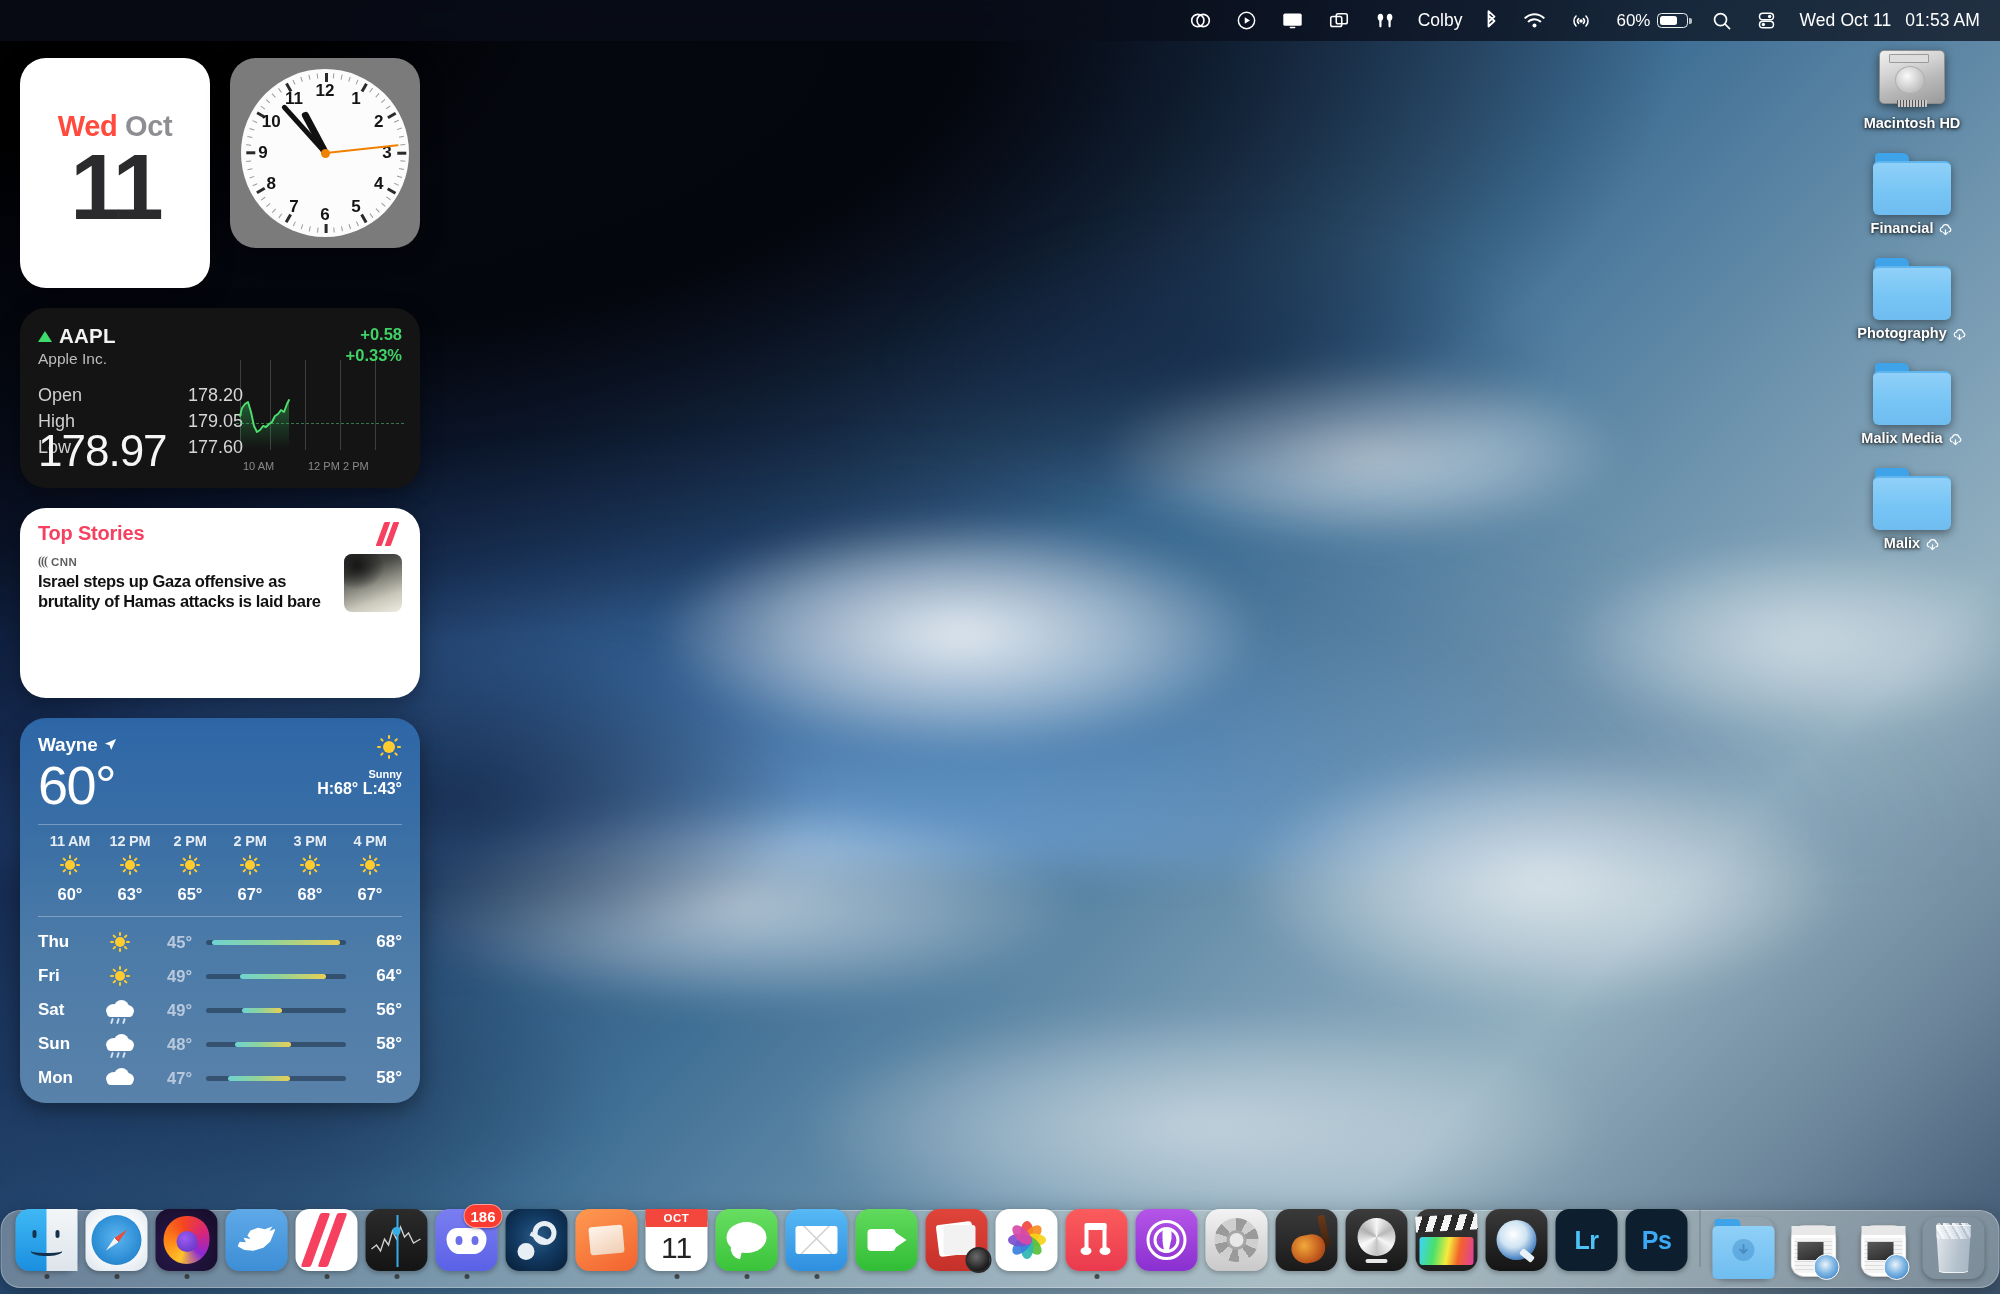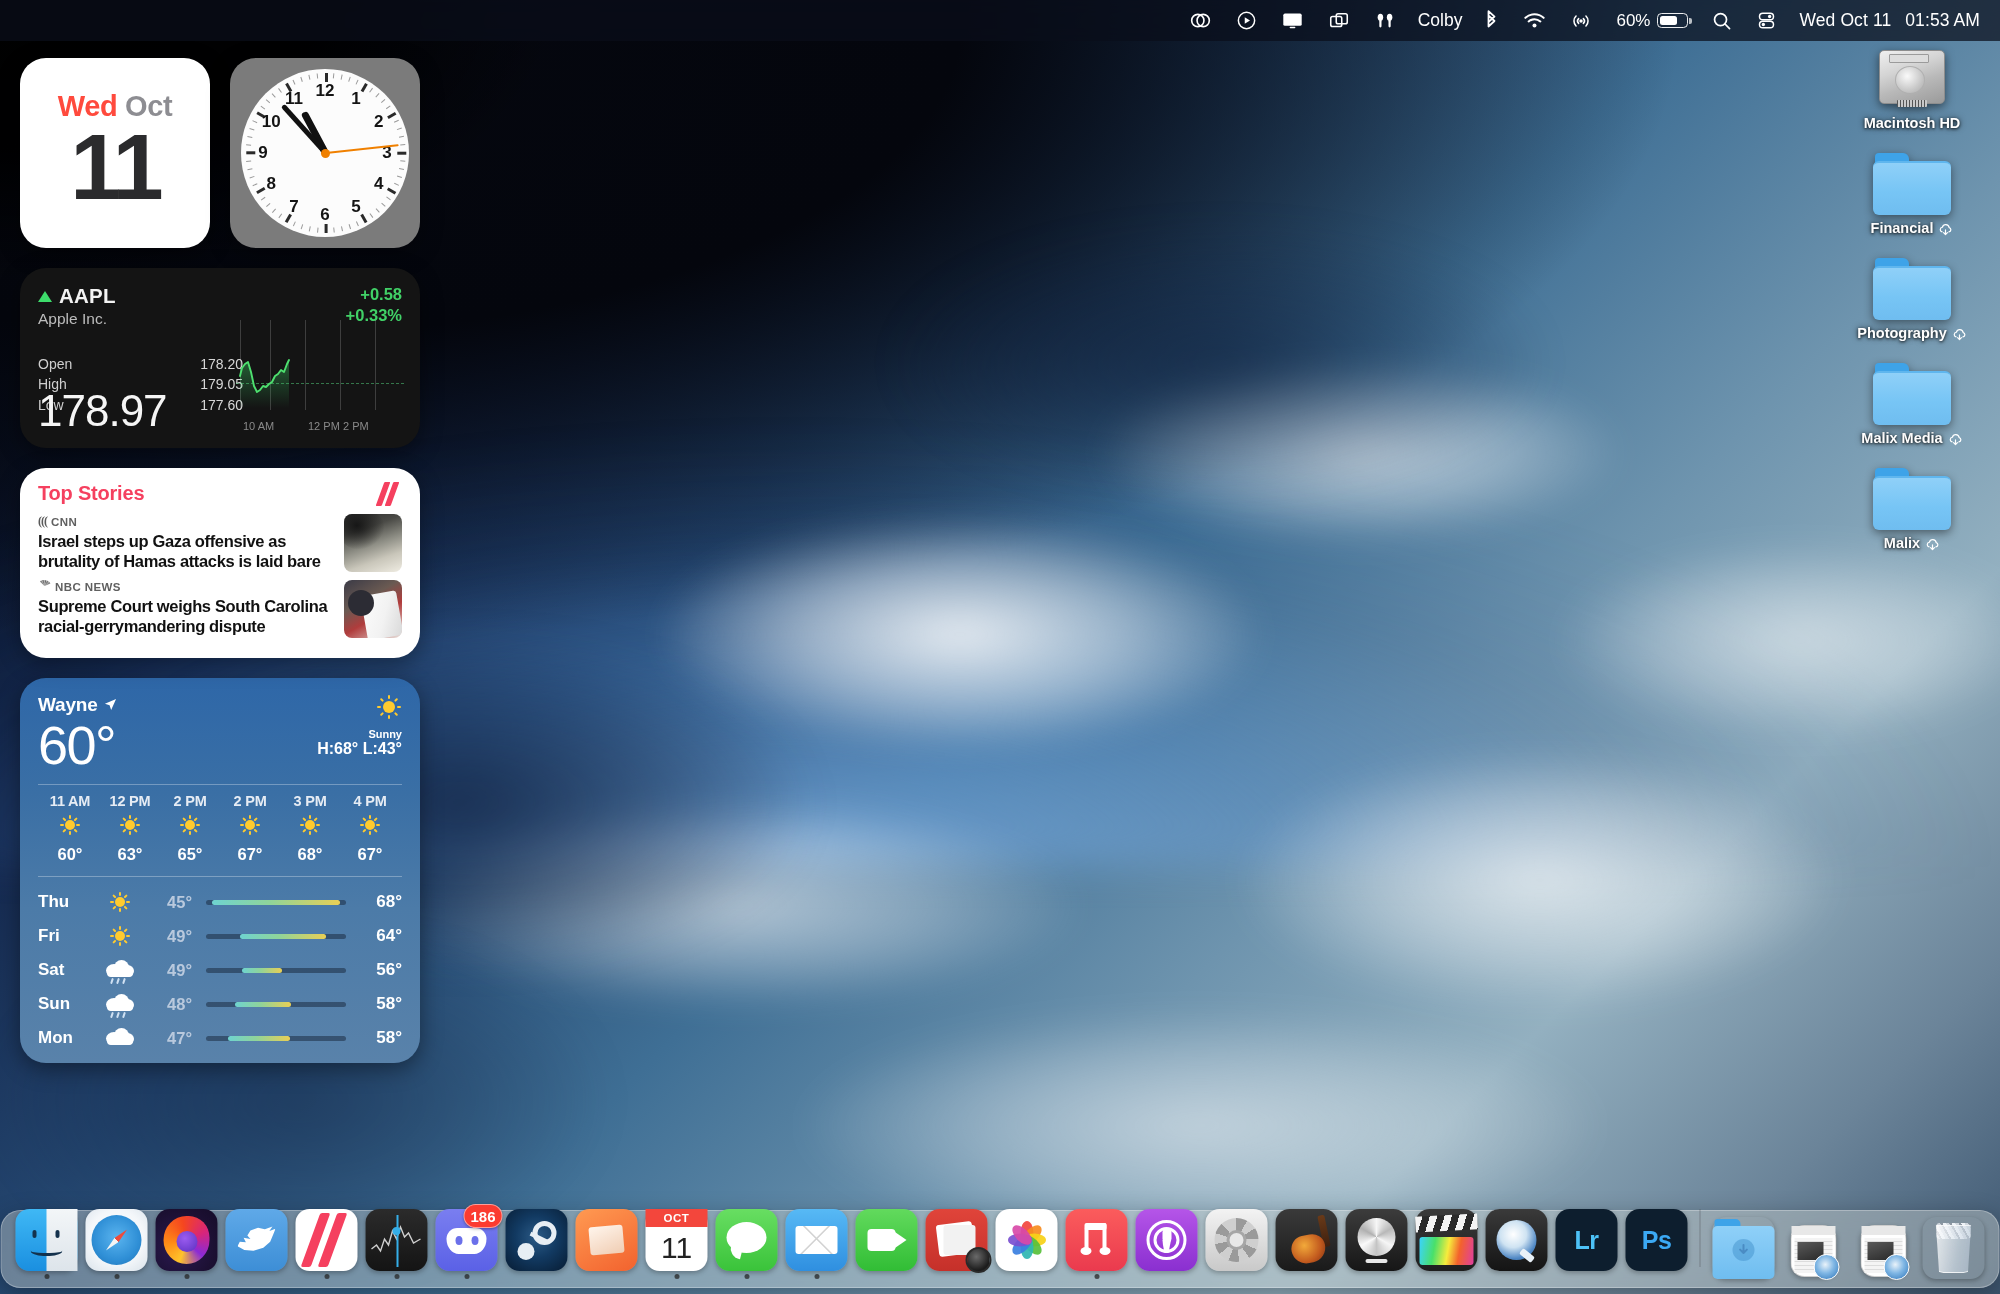--- a/index.html
+++ b/index.html
@@ -66,21 +66,21 @@
     background:rgba(255,255,255,.7); border-radius:0 2px 2px 0;
   }
   .batt-fill { position:absolute; left:1.6px; top:1.6px; bottom:1.6px; width:57%; background:#fff; border-radius:2.5px; }
 
   
   #widgets { position:absolute; left:20px; top:58px; width:400px; z-index:20; }
 
   
   .wrow { display:flex; gap:20px; }
   .w-cal {
-    width:190px; height:190px; background:#fff; border-radius:26px;
+    width:190px; height:230px; background:#fff; border-radius:26px;
     display:flex; flex-direction:column; align-items:center; justify-content:center;
     box-shadow:0 6px 22px rgba(0,0,0,.35);
   }
   .cal-top { font-size:29px; font-weight:700; letter-spacing:-.4px; margin-bottom:-4px; }
   .cal-dow { color:#ff4a3d; }
   .cal-mon { color:#8d8d92; }
   .cal-day { font-size:92px; font-weight:700; color:#2b2b2d; letter-spacing:-4px; line-height:1.05; }
 
   .w-clock {
     width:190px; height:190px; border-radius:26px; background:#7b7b7b;
@@ -103,21 +103,21 @@
   .w-stocks {
     margin-top:20px; width:400px; height:180px; border-radius:26px;
     background:#141414; position:relative; overflow:hidden;
     box-shadow:0 6px 22px rgba(0,0,0,.4); color:#f2f2f2; padding:16px 18px 14px;
   }
   .stk-top { display:flex; justify-content:space-between; align-items:flex-start; }
   .stk-sym { display:flex; align-items:center; gap:7px; font-size:20.5px; font-weight:700; letter-spacing:.2px; }
   .tri-up { width:0;height:0;border-left:7px solid transparent;border-right:7px solid transparent;border-bottom:11px solid #3ddc6b; }
   .stk-name { font-size:15.5px; color:#bdbdbd; margin-top:2px; }
   .stk-chg { text-align:right; color:#41d167; font-size:16.5px; font-weight:700; line-height:1.25; }
-  .stk-rows { margin-top:26px; width:205px; font-size:14px; color:#d6d6d6; }
+  .stk-rows { margin-top:14px; width:205px; font-size:18px; color:#d6d6d6; }
   .stk-row { display:flex; justify-content:space-between; line-height:1.45; }
   .stk-row .lbl { color:#cfcfcf; }
   .stk-row .val { font-weight:400; }
   .stk-price { position:absolute; left:18px; bottom:12px; font-size:44px; font-weight:400; letter-spacing:-1px; color:#f5f5f5; }
   .stk-chart { position:absolute; right:16px; top:52px; width:168px; height:112px; }
   .vgrid { position:absolute; top:0; bottom:22px; width:1px; background:rgba(255,255,255,.18); }
   .chart-time { position:absolute; bottom:0; font-size:11px; color:#8a8a8a; }
   .dash { position:absolute; left:0; right:0; top:56%; border-top:1px dashed rgba(80,200,120,.55); }
 
   
@@ -623,40 +623,20 @@
       <div class="ni-text">
         <div class="ni-src">
           <span class="cnnmark">(((</span>
           <span>CNN</span>
         </div>
         <div class="ni-head">Israel steps up Gaza offensive as brutality of Hamas attacks is laid bare</div>
       </div>
       <div class="ni-thumb thumb-gaza"></div>
     </div>
 
-    <div class="news-item">
-      <div class="ni-text">
-        <div class="ni-src">
-          <span>
-            <svg width="13" height="12" viewBox="0 0 14 13">
-                <g>
-              <path d="M7 6.5 L2 1.5 A7 7 0 014 .6z" fill="#888"></path>
-                  <path d="M7 6.5 L4.2 .4 A7 7 0 016.3 0z" fill="#777"></path>
-              <path d="M7 6.5 L7 0 A7 7 0 019.2 .5z" fill="#6a6a6a"></path>
-                  <path d="M7 6.5 L9.6 .6 A7 7 0 0111.6 1.8z" fill="#7d7d7d"></path>
-              <path d="M7 6.5 L12 1.8 A7 7 0 0113.4 3.8z" fill="#888"></path>
-                </g>
-              </svg>
-          </span>
-          <span>NBC NEWS</span>
-        </div>
-        <div class="ni-head">Supreme Court weighs South Carolina racial-gerrymandering dispute</div>
-      </div>
-      <div class="ni-thumb thumb-vote"></div>
-    </div>
   </div>
 
   <div class="w-weather">
     <div class="wx-top">
       <div>
         <div class="wx-city">
           <span>Wayne</span>
           <span>
             <svg width="13" height="13" viewBox="0 0 14 14">
                 <path d="M13 1L1 6.2l5 1.6 1.7 5.2z" fill="#fff"></path>

